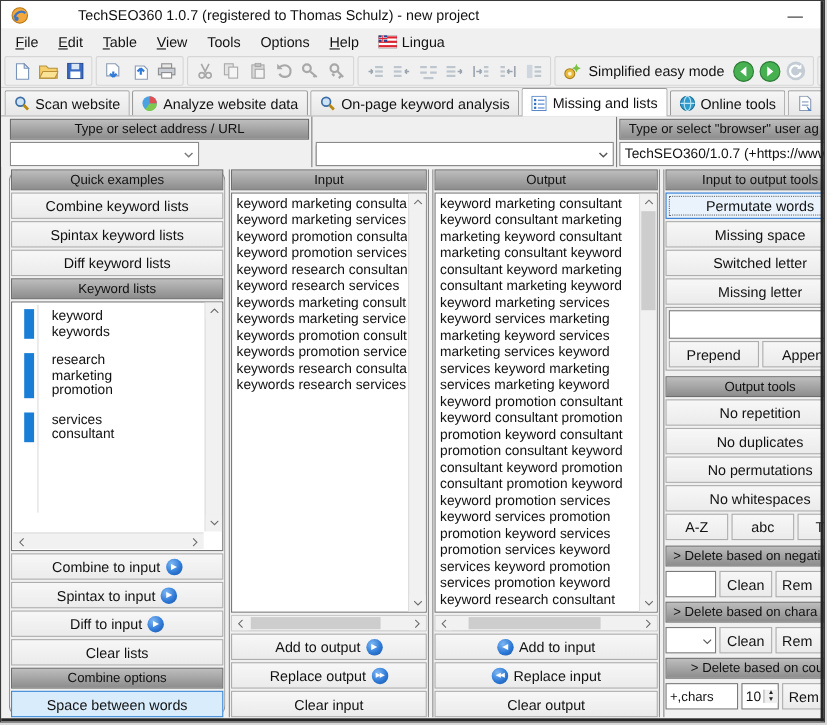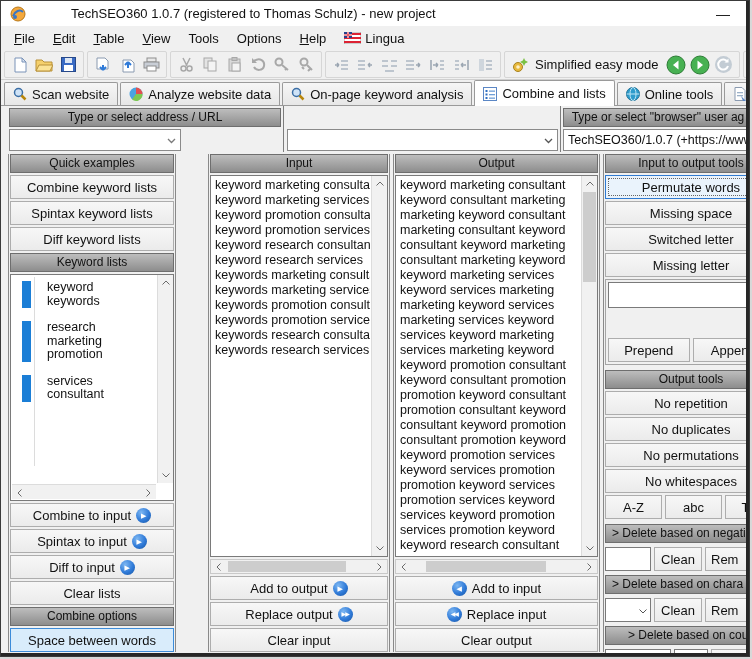--- a/index.html
+++ b/index.html
@@ -37,21 +37,21 @@
     font-size:12px;line-height:17px;height:19px;overflow:hidden;white-space:nowrap;}
   .addr-hdr{position:absolute;top:2px;}
   .vsep{position:absolute;top:0;height:46px;width:1px;background:#7d7d7d;}
   .combo{position:absolute;top:23px;height:22px;background:#fff;border:1px solid #8a8a8a;display:flex;align-items:center;
     font-size:12.5px;padding-left:4px;overflow:hidden;white-space:nowrap;}
   .combo .chev{margin-left:auto;padding:0 4px;}
 
   
   .main{position:absolute;top:151px;left:0;right:0;bottom:0;}
   .panel{position:absolute;top:2px;bottom:4px;display:flex;flex-direction:column;gap:2px;border-left:1px solid #898989;border-right:1px solid #898989;padding:0 1px;background:#f0f0f0;}
-  .panel-left{left:7px;width:168px;}
+  .panel-left{left:7px;width:197px;border-radius:11px;}
   .panel-input{left:207px;width:182px;}
   .panel-output{left:392px;width:207px;}
   .panel-right{left:602px;width:176px;}
 
   .btn{height:24px;flex:0 0 auto;display:flex;align-items:center;justify-content:center;gap:5px;
     background:linear-gradient(#f7f7f7,#ebebeb);border:1px solid #adadad;white-space:nowrap;overflow:hidden;}
   .btn.sel{background:#d9ecfb;border:1px solid #3c8bd9;}
   .btn.focused{background:#eaf3fc;border:1px solid #2f7ad1;outline:1px dotted #666;outline-offset:-4px;}
   .hdr.block{flex:0 0 auto;}
   .hdr-left{text-align:left;padding-left:6px;}
@@ -84,21 +84,21 @@
   .kwbar{width:9px;background:#1b7ed6;margin-right:16px;flex:0 0 auto;}
   .kw-line{font-size:12.5px;line-height:13.5px;white-space:nowrap;}
   .kw-hsb{position:absolute;left:1px;right:17px;bottom:1px;height:15px;background:#f1f1f1;border-top:1px solid #dcdcdc;}
   .kw-hsb .sb-btn{position:absolute;top:1px;width:15px;height:13px;}
   .kwlist .vsb{bottom:17px;}
 
   
   .group{flex:0 0 auto;border:1px solid #a5a5a5;padding:2px;display:flex;flex-direction:column;gap:2px;background:#f0f0f0;}
   .txt-input{height:26px;background:#fff;border:1px solid #7a7a7a;padding:2px 4px;font:12.5px "Liberation Sans",sans-serif;width:100%;}
   .row2{display:flex;gap:3px;flex:0 0 auto;}
-  .row2 .btn{flex:1 1 0;margin-top:28px;}
+  .row2 .btn{flex:1 1 0;}
   .row3{display:flex;gap:3px;flex:0 0 28px;align-items:center;}
   .row3 .btn{height:24px;}
   .minifield{width:46px;height:24px;background:#fff;border:1px solid #7a7a7a;flex:0 0 auto;}
   .minicombo{width:46px;height:24px;background:#fff;border:1px solid #7a7a7a;display:flex;align-items:center;font-size:12px;padding-left:3px;flex:0 0 auto;}
   .minicombo .chev{margin-left:auto;padding-right:3px;}
   .minicombo.wide{width:66px;gap:28px;}
   .btn.small{width:48px;flex:0 0 auto;}
   .btn.rem{flex:1 1 auto;justify-content:flex-start;padding-left:5px;}
   .spinner{width:34px;height:24px;background:#fff;border:1px solid #7a7a7a;display:flex;align-items:center;flex:0 0 auto;}
   .spin-val{flex:1;display:flex;align-items:center;padding-left:3px;font-size:12.5px;}
@@ -371,21 +371,21 @@
     <div class="tab selected">
       <svg width="14" height="14">
           <rect x="0.5" y="0.5" width="13" height="13" fill="#fff" stroke="#5b87c5"></rect>
           <rect x="2.5" y="3" width="2" height="2" fill="#2f6fc1"></rect>
           <rect x="6" y="3.5" width="6" height="1.3" fill="#6f9fd8"></rect>
           <rect x="2.5" y="6.5" width="2" height="2" fill="#2f6fc1"></rect>
           <rect x="6" y="7" width="6" height="1.3" fill="#6f9fd8"></rect>
           <rect x="2.5" y="10" width="2" height="2" fill="#2f6fc1"></rect>
           <rect x="6" y="10.5" width="6" height="1.3" fill="#6f9fd8"></rect>
         </svg>
-      <span>Combine and lists</span>
+      <span>Missing and lists</span>
     </div>
     <div class="tab">
       <svg width="14" height="14">
           <circle cx="7" cy="7" r="6.5" fill="#2e9ccc" stroke="#1b6f96"></circle>
           <ellipse cx="7" cy="7" rx="3" ry="6.5" fill="none" stroke="#bfe6f5"></ellipse>
           <path d="M0.5 7h13" stroke="#bfe6f5"></path>
         </svg>
       <span>Online tools</span>
     </div>
     <div class="tab">

